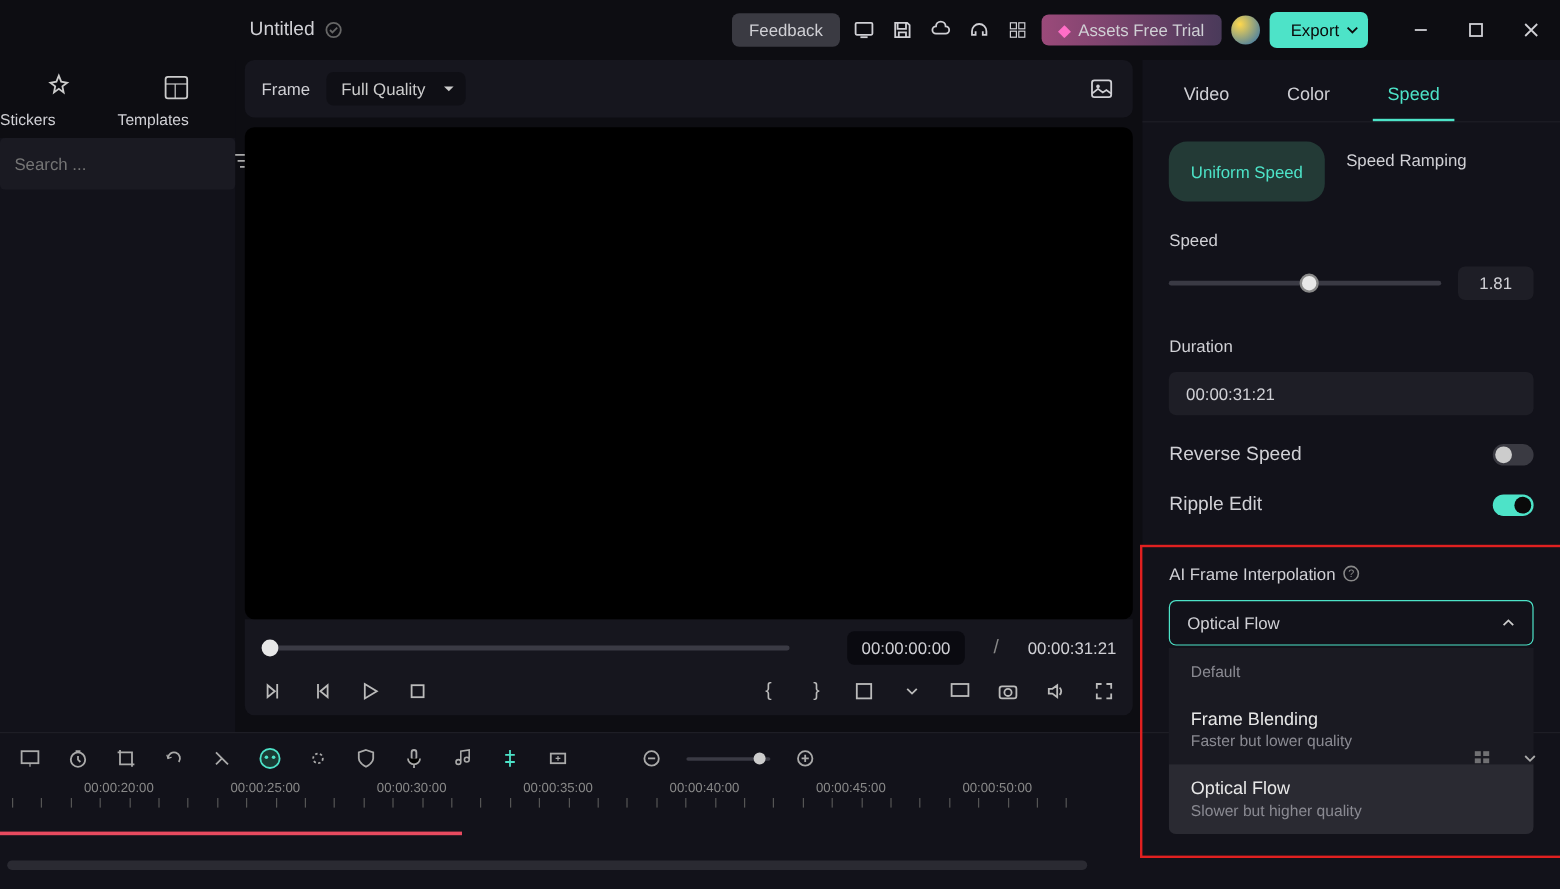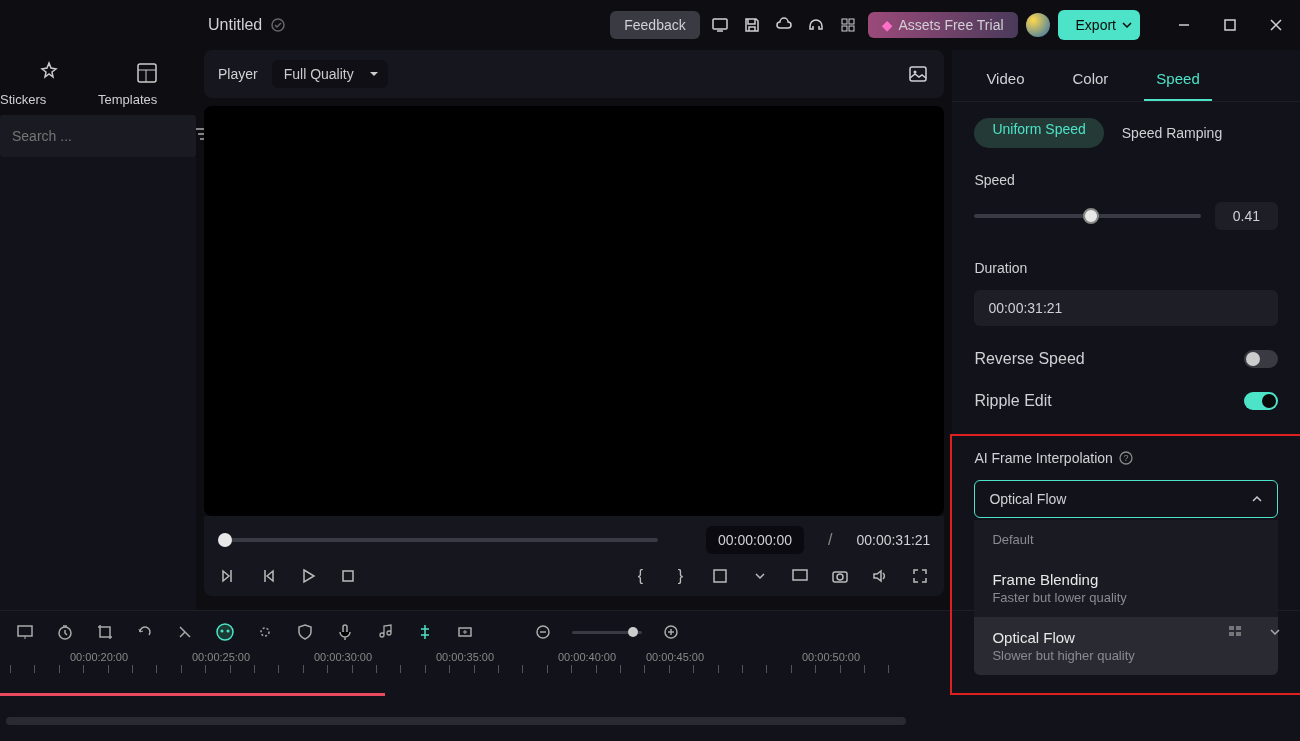--- a/index.html
+++ b/index.html
@@ -37,21 +37,21 @@
 .time-pill { background: #0a0a10; padding: 6px 12px; border-radius: 6px; font-size: 14px; }
 .time-sep { color: #888; }
 .ctrl-row { display: flex; align-items: center; gap: 20px; margin-top: 12px; }
 .ctrl-icon { width: 20px; height: 20px; display: flex; align-items: center; justify-content: center; cursor: pointer; color: #bbb; }
 .ctrl-spacer { flex: 1; }
 .rightpanel { width: 362px; background: #12121a; padding: 0; }
 .rp-tabs { display: flex; gap: 24px; padding: 12px 22px 0; font-size: 15px; border-bottom: 1px solid #1e1e26; }
 .rp-tab { padding: 8px 12px 12px; cursor: pointer; }
 .rp-tab.active { color: #4de3c8; border-bottom: 2px solid #4de3c8; }
 .speed-tabs { display: flex; gap: 18px; padding: 16px 22px; }
-.speed-pill { background: #2a2a32; padding: 3px 18px; border-radius: 15px; font-size: 14px; cursor: pointer; }
+.speed-pill { background: #2a2a32; padding: 17px 18px; border-radius: 15px; font-size: 14px; cursor: pointer; }
 .speed-pill.active { background: #233a36; color: #4de3c8; }
 .speed-secondary { padding: 7px 0; font-size: 14px; cursor: pointer; }
 .panel-body { padding: 0 22px; }
 .label { font-size: 14px; margin: 8px 0 14px; }
 .slider-row { display: flex; align-items: center; gap: 14px; }
 .slider-track { flex: 1; height: 4px; background: #3a3a44; border-radius: 2px; position: relative; }
 .slider-handle { width: 16px; height: 16px; background: #e8e8e8; border-radius: 50%; position: absolute; left: 48%; top: -6px; border: 2px solid #888; }
 .value-box { background: #1e1e26; padding: 6px 18px; border-radius: 6px; font-size: 14px; min-width: 60px; text-align: center; }
 .duration-input { background: #1e1e26; padding: 10px 14px; border-radius: 6px; font-size: 14px; margin-bottom: 24px; }
 .toggle-row { display: flex; align-items: center; justify-content: space-between; margin-bottom: 24px; }
@@ -184,21 +184,21 @@
               <circle cx="4" cy="9" r="1.5" fill="#aaa"></circle>
               <circle cx="9" cy="9" r="1.5" fill="#aaa"></circle>
               <circle cx="14" cy="9" r="1.5" fill="#aaa"></circle>
             </svg></span>
       </div>
     </div>
   </div>
 
   <div class="center">
     <div class="player-bar">
-      <span style="font-size:14px">Player</span>
+      <span style="font-size:14px">Frame</span>
       <div class="quality-sel">
         <span>Full Quality</span>
       </div>
       <div class="player-spacer"></div>
       <span class="tb-icon">
           <svg width="20" height="20">
             <rect x="2" y="3" width="16" height="14" rx="2" fill="none" stroke="currentColor" stroke-width="1.5"></rect>
             <circle cx="7" cy="8" r="1.5" fill="currentColor"></circle>
             <path d="M2 14l5-4 4 3 3-2 4 3" fill="none" stroke="currentColor" stroke-width="1.5"></path>
           </svg>
@@ -283,21 +283,21 @@
     <div class="speed-tabs">
       <div class="speed-pill active">Uniform Speed</div>
       <div class="speed-secondary">Speed Ramping</div>
     </div>
     <div class="panel-body">
       <div class="label">Speed</div>
       <div class="slider-row" style="margin-bottom:30px">
         <div class="slider-track">
           <div class="slider-handle"></div>
         </div>
-        <div class="value-box">0.41</div>
+        <div class="value-box">1.81</div>
       </div>
       <div class="label">Duration</div>
       <div class="duration-input">00:00:31:21</div>
       <div class="toggle-row">
         <span>Reverse Speed</span>
         <div class="toggle">
             <div class="toggle-knob"></div>
           </div>
       </div>
       <div class="toggle-row">
@@ -437,21 +437,21 @@
           <path d="M1 3l4 4 4-4" fill="none" stroke="currentColor" stroke-width="1.5"></path>
         </svg>
       </span>
   </div>
   <div class="tl-ruler">
     <span class="ruler-mark" style="left:70px">00:00:20:00</span>
     <span class="ruler-mark" style="left:192px">00:00:25:00</span>
     <span class="ruler-mark" style="left:314px">00:00:30:00</span>
     <span class="ruler-mark" style="left:436px">00:00:35:00</span>
     <span class="ruler-mark" style="left:558px">00:00:40:00</span>
-    <span class="ruler-mark" style="left:646px">00:00:45:00</span>
+    <span class="ruler-mark" style="left:680px">00:00:45:00</span>
     <span class="ruler-mark" style="left:802px">00:00:50:00</span>
   <div class="ruler-tick" style="left: 10px;"></div>
       <div class="ruler-tick" style="left: 34.4px;"></div>
       <div class="ruler-tick" style="left: 58.8px;"></div>
       <div class="ruler-tick" style="left: 83.2px;"></div>
       <div class="ruler-tick" style="left: 107.6px;"></div>
       <div class="ruler-tick" style="left: 132px;"></div>
       <div class="ruler-tick" style="left: 156.4px;"></div>
       <div class="ruler-tick" style="left: 180.8px;"></div>
       <div class="ruler-tick" style="left: 205.2px;"></div>

